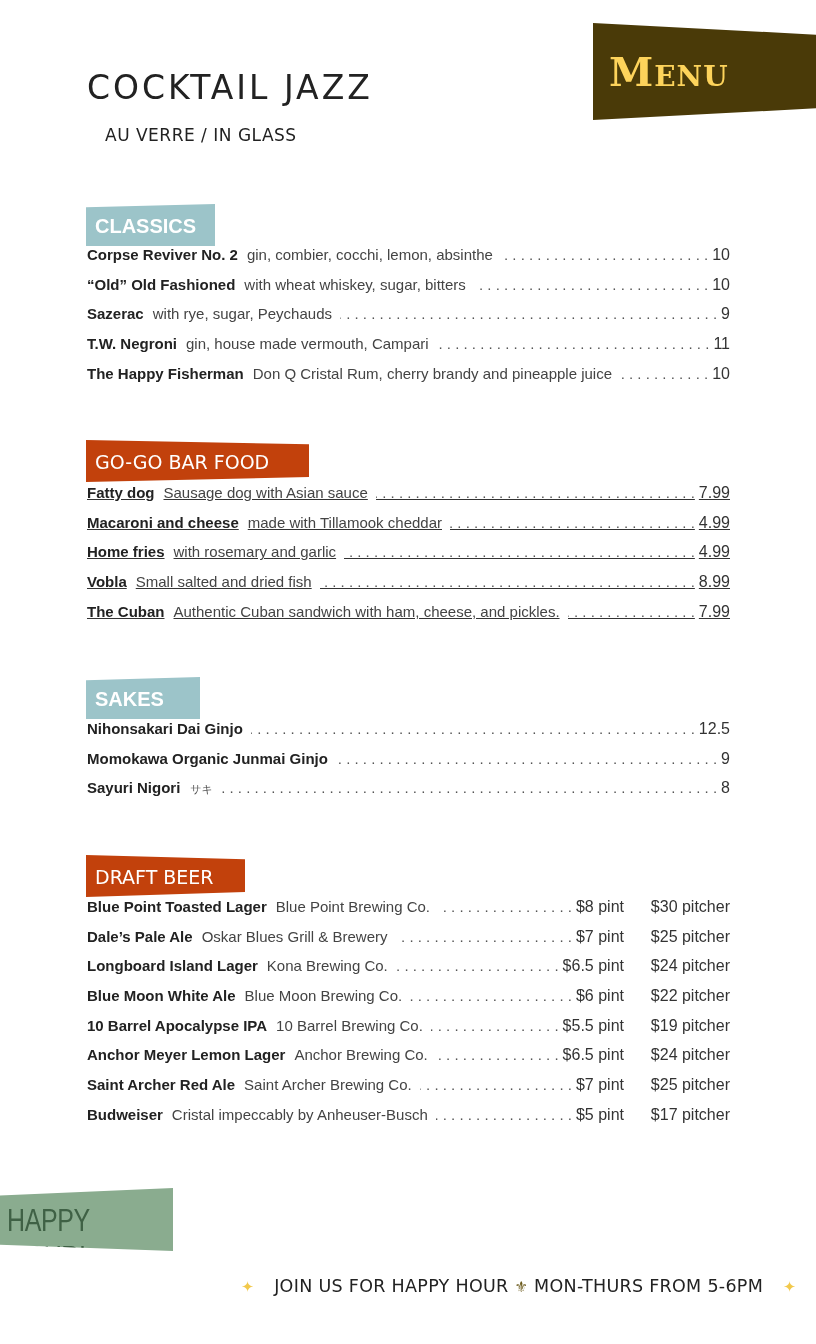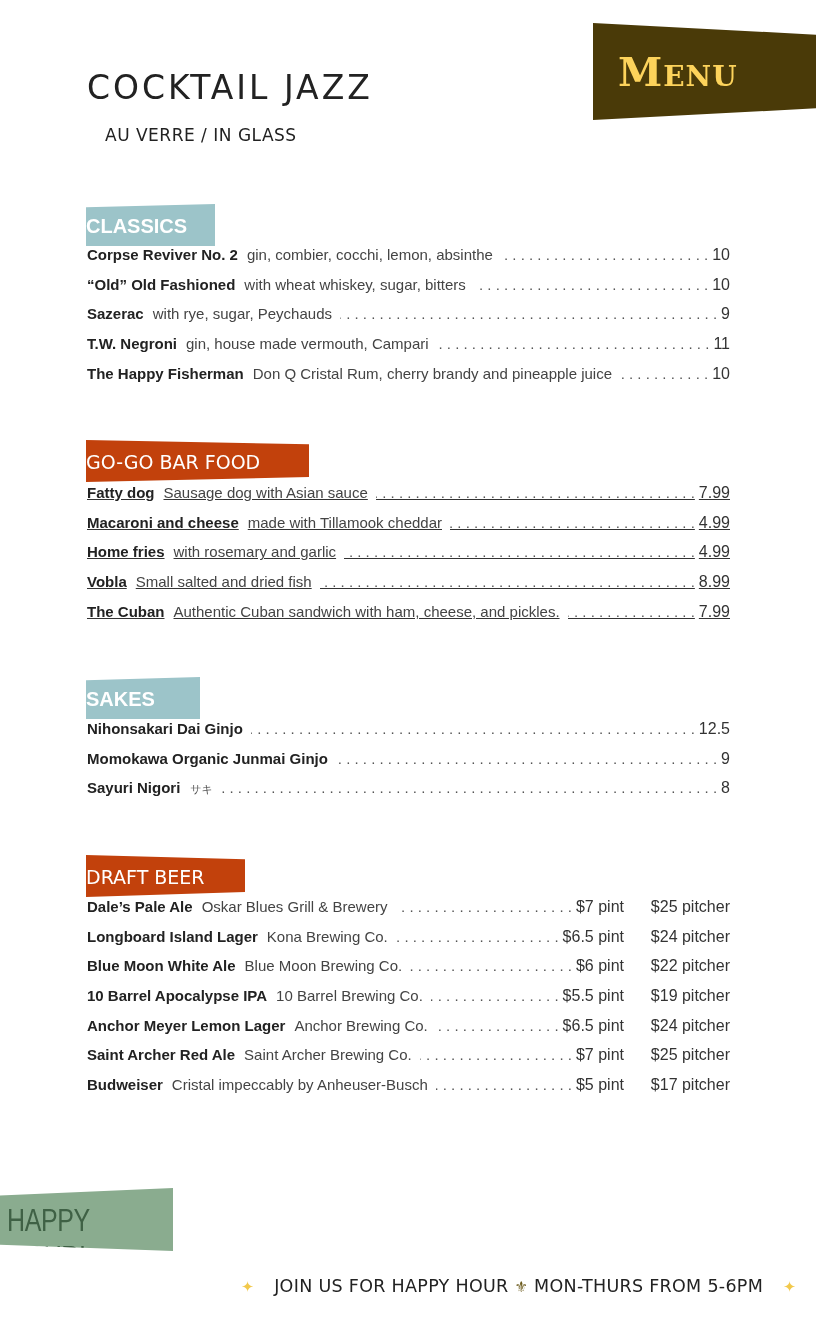--- a/index.html
+++ b/index.html
@@ -8,38 +8,38 @@
     background: #ffffff;
     font-family: "Liberation Sans", sans-serif;
     color: #333333;
   }
   .menu-badge {
     position: absolute; left: 593px; top: 23px; width: 223px; height: 97px;
     background: #4a3a08;
     clip-path: polygon(0 0, 100% 12%, 100% 88%, 0 100%);
   }
   .menu-badge span {
-    position: absolute; left: 25px; top: 26px;
+    position: absolute; left: 16px; top: 26px;
     font-family: "DejaVu Serif", serif; font-weight: bold;
     font-size: 40px; line-height: 46px; color: #fdd35b; letter-spacing: 1px;
     font-variant: small-caps;
   }
   .title {
     position: absolute; left: 87px; top: 68px; margin: 0;
     font-family: "DejaVu Sans", sans-serif; font-weight: normal;
     font-size: 33px; letter-spacing: 3px; color: #222222;
   }
   .subtitle {
     position: absolute; left: 105px; top: 125px;
     font-family: "DejaVu Sans", sans-serif; font-size: 17px; color: #222222; letter-spacing: 0.5px;
   }
   .sec-tag {
     position: absolute; left: 86px; height: 42px;
     color: #ffffff; font-weight: bold; font-size: 20px;
-    line-height: 44px; box-sizing: border-box;
+    padding-left: 9px; line-height: 44px; box-sizing: border-box;
   }
   .tag-blue { background: #9cc4c9; clip-path: polygon(0 8%, 100% 0, 100% 100%, 0 100%); }
   .tag-orange { background: #c2410c; font-family: "DejaVu Sans", sans-serif; font-weight: normal; font-size: 19px;
     clip-path: polygon(0 0, 100% 10%, 100% 88%, 0 100%); }
   .rows { position: absolute; left: 87px; width: 643px; }
   .row {
     display: flex; align-items: baseline; height: 29.7px; font-size: 15px; color: #333;
     white-space: nowrap;
   }
   .row .name { font-weight: bold; color: #222; }
@@ -164,20 +164,27 @@
       <span class="name">Sayuri Nigori</span>
       <span class="jp">サキ</span>
       <span class="dots"></span>
       <span class="price">8</span>
     </div>
 </div>
 
 <div class="sec-tag tag-orange" style="top:855px;width:159px;">DRAFT BEER</div>
 <div class="rows" style="top:898px;">
   <div class="row">
+      <span class="name">Blue Point Toasted Lager</span>
+      <span class="desc">Blue Point Brewing Co.</span>
+      <span class="dots"></span>
+      <span class="price">$8 pint</span>
+      <span class="pitcher">$30 pitcher</span>
+    </div>
+  <div class="row">
       <span class="name">Dale’s Pale Ale</span>
       <span class="desc">Oskar Blues Grill &amp; Brewery</span>
       <span class="dots"></span>
       <span class="price">$7 pint</span>
       <span class="pitcher">$25 pitcher</span>
     </div>
   <div class="row">
       <span class="name">Longboard Island Lager</span>
       <span class="desc">Kona Brewing Co.</span>
       <span class="dots"></span>

